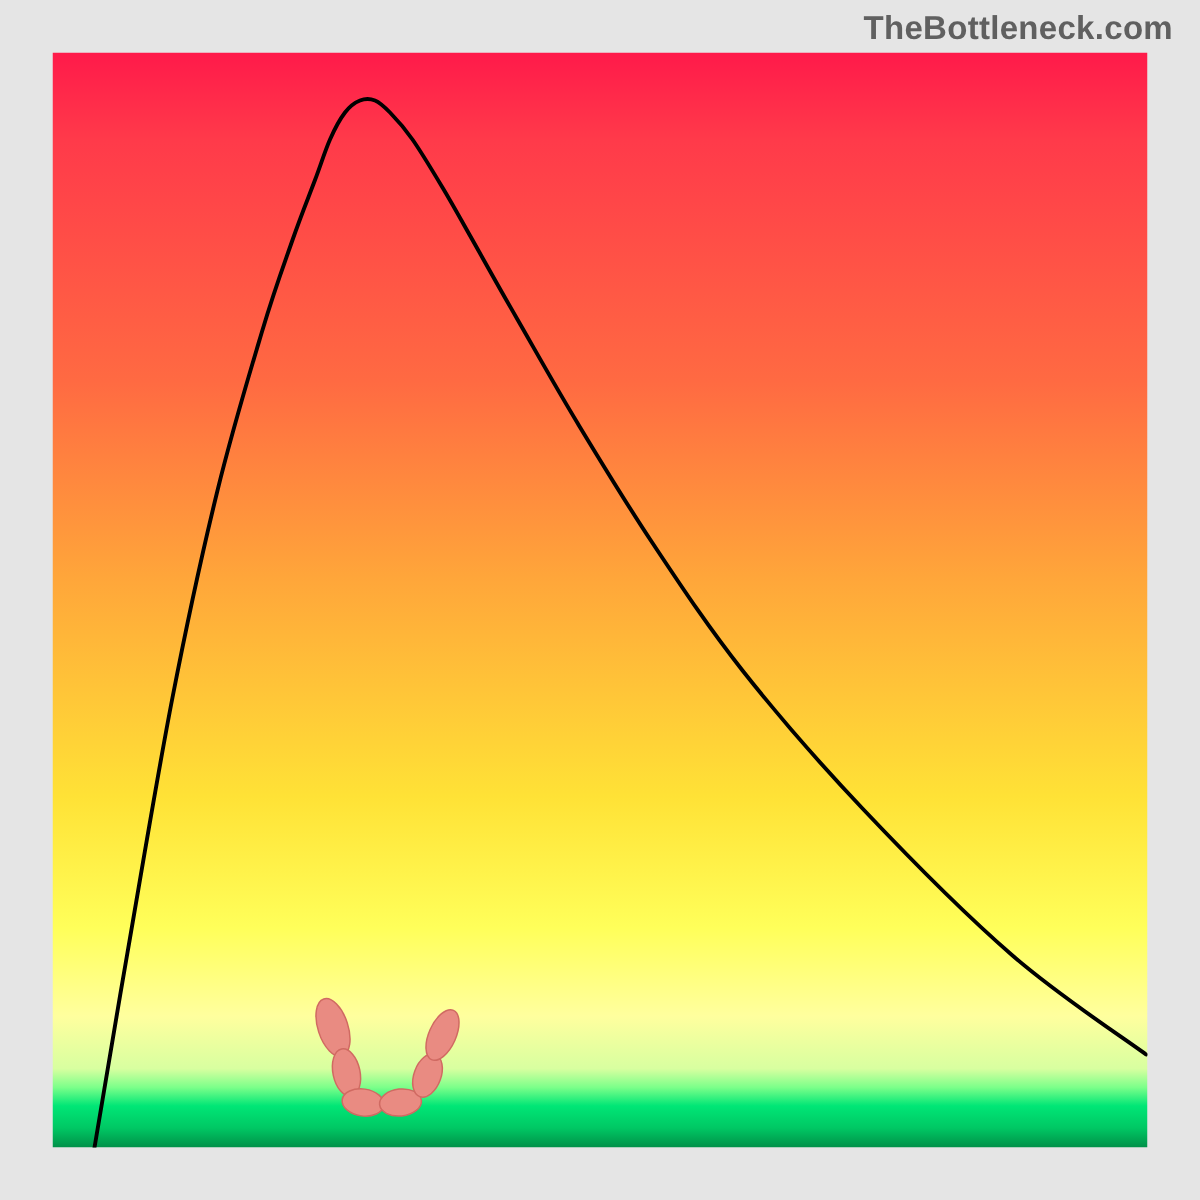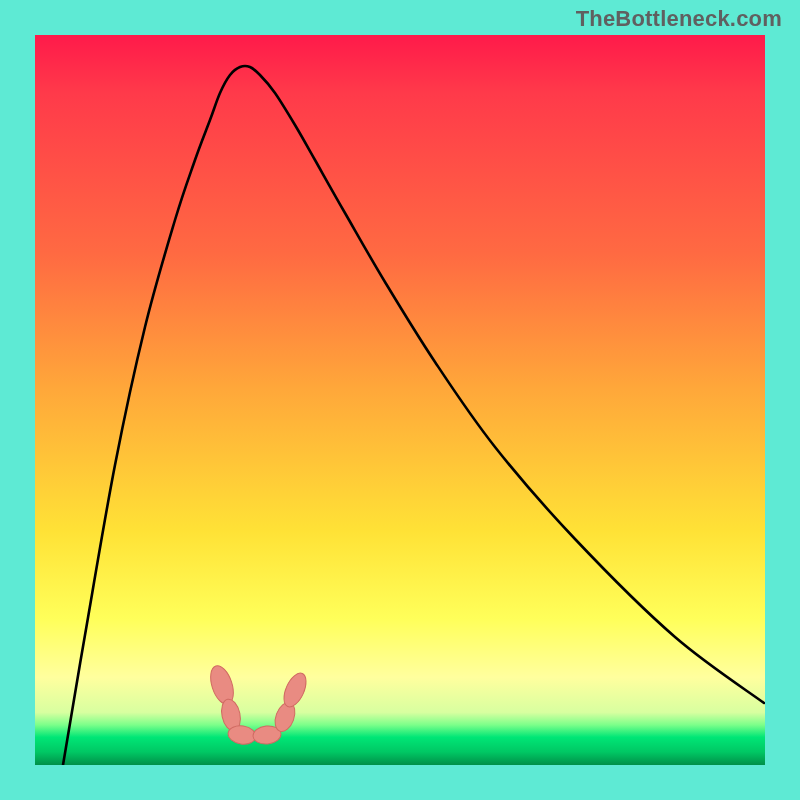--- a/index.html
+++ b/index.html
@@ -7,21 +7,21 @@
     padding: 0;
     width: 800px;
     height: 800px;
     background: #000;
     overflow: hidden;
     font-family: Arial, Helvetica, sans-serif;
   }
   .frame {
     position: absolute;
     inset: 0;
-    background: #5eead4;
+    background: #e5e5e5;
   }
   .plot-area {
     position: absolute;
     left: 35px;
     top: 35px;
     width: 730px;
     height: 730px;
     overflow: hidden;
   }
   .gradient {

